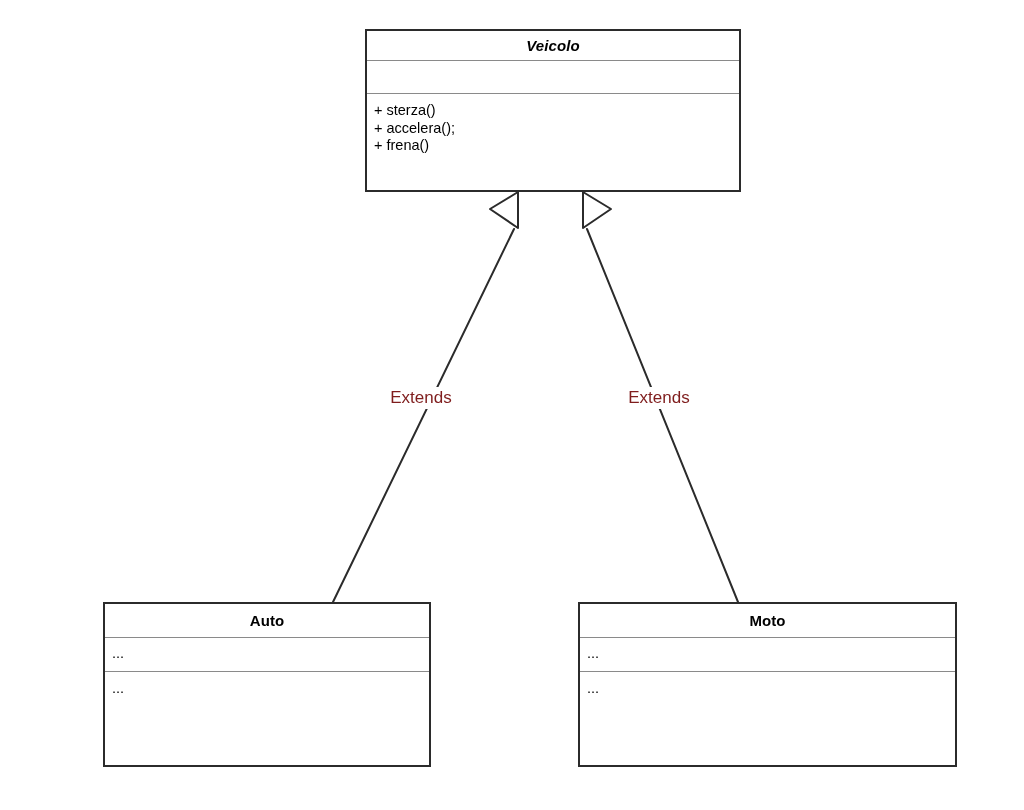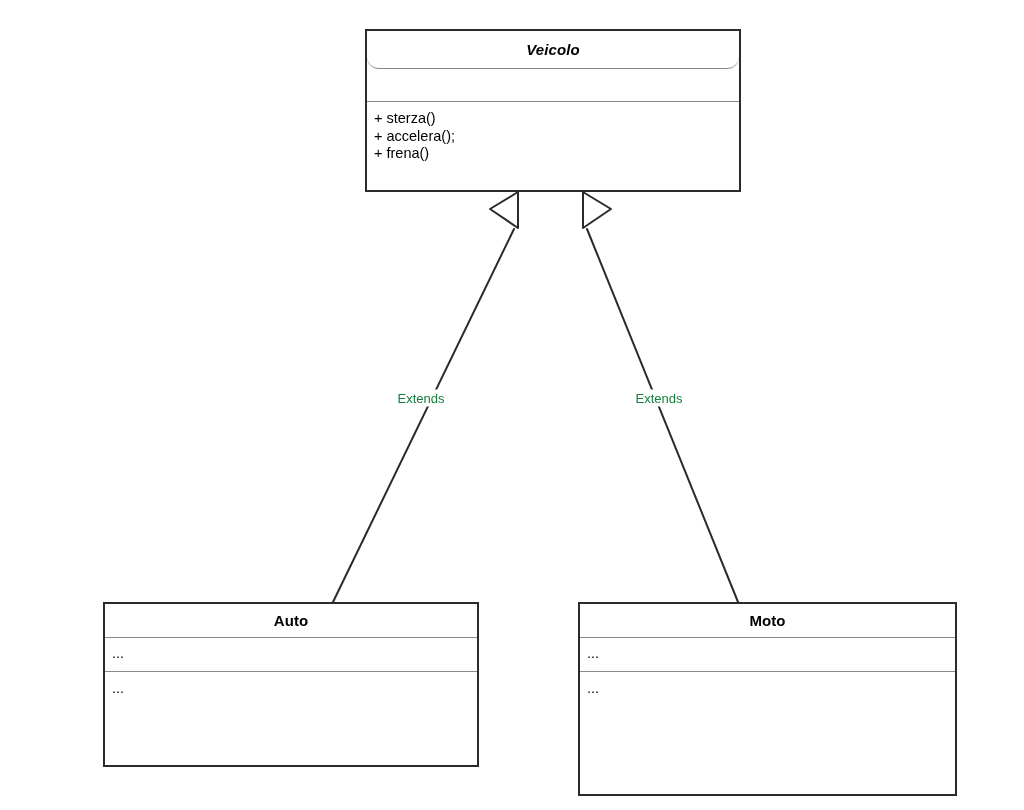--- a/index.html
+++ b/index.html
@@ -74,44 +74,44 @@
     white-space: pre;
   }
 
   
   #class-veicolo {
     left: 365px;
     top: 29px;
     width: 376px;
     height: 163px;
   }
-  #class-veicolo .uml-name   { height: 38px; border-radius: 12px; }
+  #class-veicolo .uml-name   { height: 30px; }
   #class-veicolo .uml-attrs  { height: 33px; padding-top: 4px; }
 
   
   #class-auto {
     left: 103px;
     top: 602px;
-    width: 376px;
+    width: 328px;
     height: 165px;
   }
   #class-moto {
     left: 578px;
     top: 602px;
     width: 379px;
-    height: 194px;
+    height: 165px;
   }
   #class-auto .uml-name, #class-moto .uml-name   { height: 34px; }
   #class-auto .uml-attrs, #class-moto .uml-attrs { height: 34px; padding-top: 7px; }
 
   
   .edge-label {
     position: absolute;
-    font-size: 13px;
-    color: #15803d;
+    font-size: 17px;
+    color: #7f1d1d;
     background: #ffffff;
     padding: 1px 3px;
     white-space: nowrap;
     transform: translate(-50%, -50%);
   }
   #label-extends-auto { left: 421px; top: 398px; }
   #label-extends-moto { left: 659px; top: 398px; }
 </style>
 </head>
 <body>

